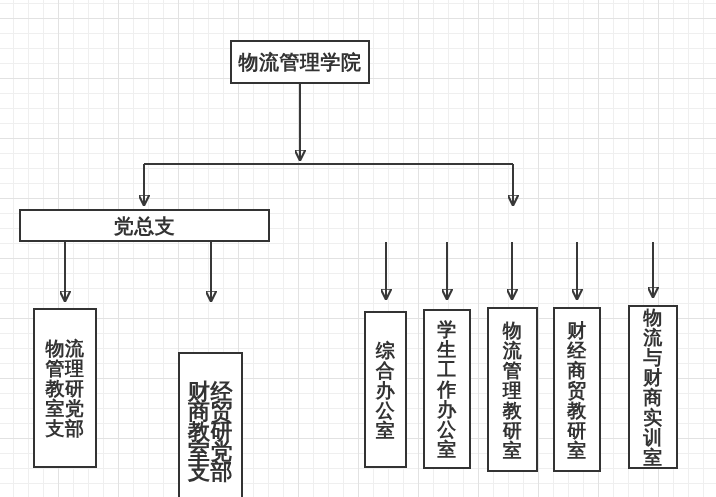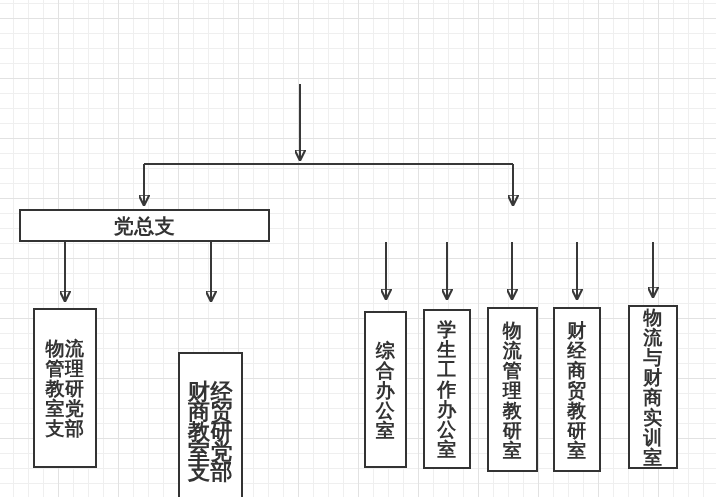--- a/index.html
+++ b/index.html
@@ -61,20 +61,23 @@
     <path d="M513 164 V204" marker-end="url(#arrow)"></path>
     <path d="M65 242 V300" marker-end="url(#arrow)"></path>
     <path d="M211 242 V300" marker-end="url(#arrow)"></path>
     <path d="M386 242 V298" marker-end="url(#arrow)"></path>
     <path d="M447 242 V298" marker-end="url(#arrow)"></path>
     <path d="M512 242 V298" marker-end="url(#arrow)"></path>
     <path d="M577 242 V298" marker-end="url(#arrow)"></path>
     <path d="M653 242 V296" marker-end="url(#arrow)"></path>
   </svg>
 
+  <div class="box b-root">
+    <span class="lbl">物流管理学院</span>
+  </div>
 
   <div class="box b-party">
     <span class="lbl">党总支</span>
   </div>
 
 
   <div class="box b-p1">
     <span class="lbl">物流
 管理
 教研

